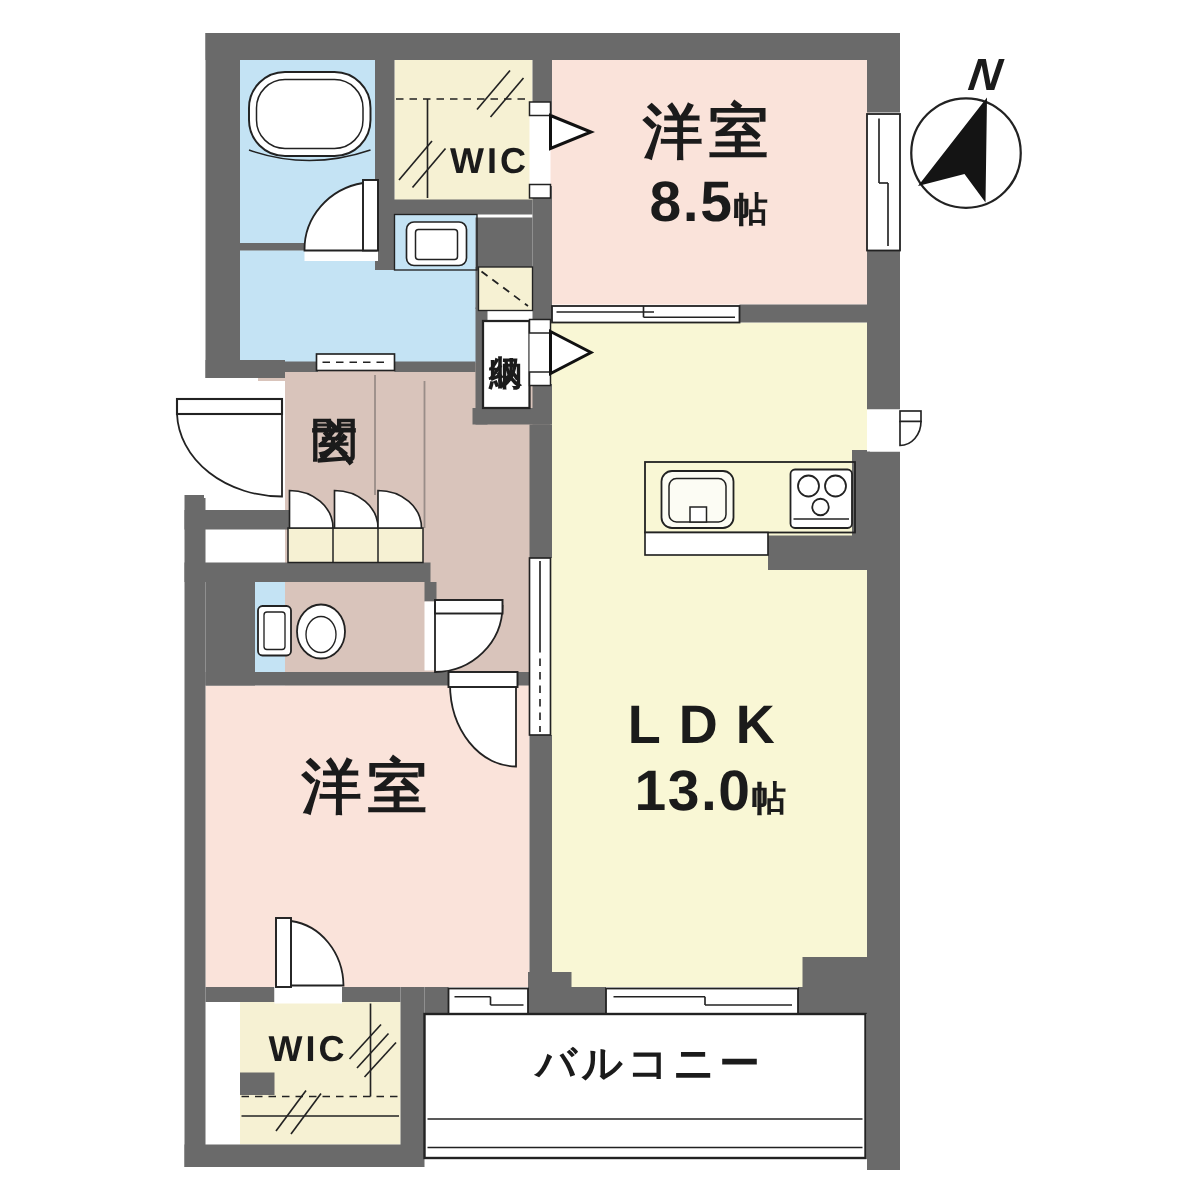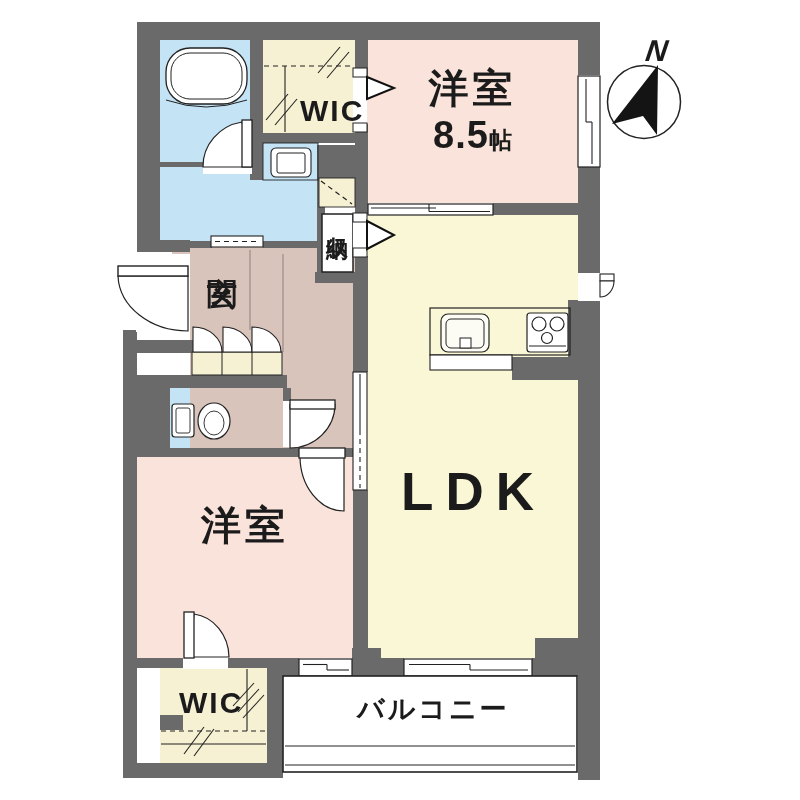--- a/index.html
+++ b/index.html
@@ -8,22 +8,22 @@
   .room{position:absolute;}
   .wall{position:absolute;background:var(--wall,#6a6a6a);}
   #fixtures{position:absolute;left:0;top:0;}
   .label{position:absolute;color:#1b1b1b;font-weight:bold;line-height:1;
          font-family:"Liberation Sans","DejaVu Sans",sans-serif;}
   .room-label{display:flex;flex-direction:column;align-items:center;text-align:center;}
   .rname{font-size:40px;letter-spacing:4px;}
   .rsize{font-size:38px;margin-top:8px;letter-spacing:1px;}
   .rsize .unit{font-size:23px;letter-spacing:0;}
   .v{writing-mode:vertical-rl;text-orientation:upright;}
-  .ldk-name{font-size:53px;letter-spacing:12px;}
-  .wic{font-size:30px;letter-spacing:2px;}
+  .ldk-name{font-size:36px;letter-spacing:12px;}
+  .wic{font-size:24px;letter-spacing:2px;}
   .balc{font-size:27px;letter-spacing:3px;}
   .north{font-size:30px;font-style:italic;font-weight:900;transform:skewX(-8deg);}
   .ent{font-size:30px;letter-spacing:2px;}
   .sto{font-size:22px;letter-spacing:1px;}
 </style>
 </head>
 <body>
 
 <div id="plan">
 
@@ -260,20 +260,21 @@
     </g>
   </svg>
 
   <div class="label room-label" style="left:365px;top:68px;width:215px;">
     <div class="rname">洋室</div>
     <div class="rsize"><span>8.5</span><span class="unit">帖</span></div>
   </div>
 
   <div class="label room-label" style="left:367px;top:465px;width:213px;">
     <div class="rname ldk-name">LDK</div>
+    <div class="rsize"><span>13.0</span><span class="unit">帖</span></div>
   </div>
 
   <div class="label room-label" style="left:137px;top:505px;width:216px;">
     <div class="rname">洋室</div>
   </div>
 
   <div class="label v ent" style="left:207px;top:253px;">玄関</div>
 
   <div class="label v sto" style="left:326px;top:219px;">収納</div>
 

